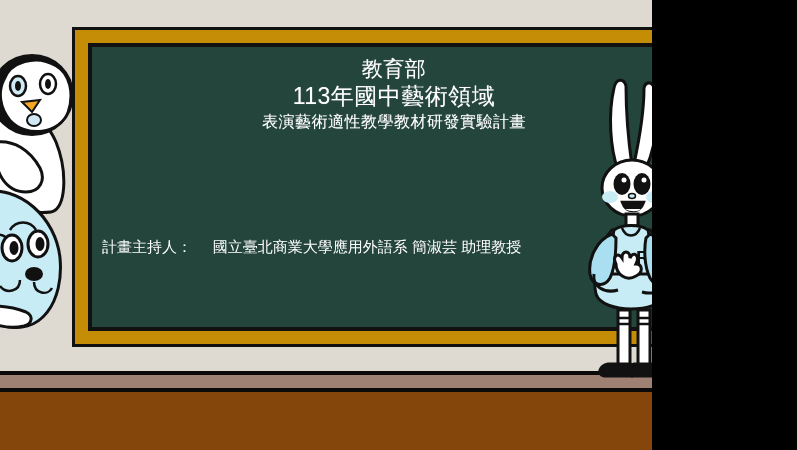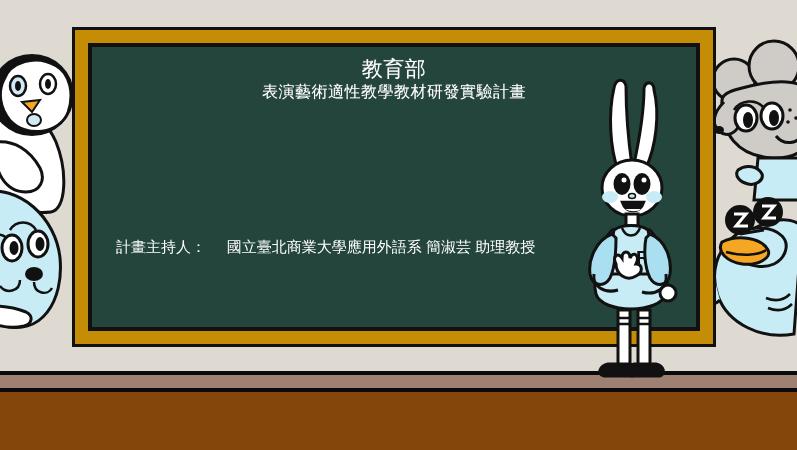--- a/index.html
+++ b/index.html
@@ -1,18 +1,18 @@
 <!DOCTYPE html>
 <html><head>
 <meta charset="utf-8">
 <style>
   html,body{margin:0;padding:0;background:#000;}
   body{font-family:"Liberation Sans","DejaVu Sans",sans-serif;}
   #stage{
-    position:relative;width:797px;height:450px;overflow:hidden;
+    position:relative;width:652px;height:450px;overflow:hidden;
     background:#dfdad1;
     text-decoration:underline;
   }
   
   .floor-beige{position:absolute;left:0;top:0;width:797px;height:371px;background:#dfdad1;}
   .floor-line1{position:absolute;left:0;top:371px;width:797px;height:4px;background:#0a0a0a;}
   .floor-tan{position:absolute;left:0;top:375px;width:797px;height:13px;background:#9e8172;}
   .floor-line2{position:absolute;left:0;top:388px;width:797px;height:4px;background:#0a0a0a;}
   .floor-brown{position:absolute;left:0;top:392px;width:797px;height:58px;background:#84460a;}
 
@@ -34,21 +34,21 @@
     line-height:1.30;
   }
   .title-line{
     display:block;color:#ffffff;letter-spacing:.5px;
     text-shadow:0 0 1px rgba(255,255,255,.35);
   }
   .t1{font-size:21px;}
   .t2{font-size:23px;}
   .t3{font-size:16px;}
   .body-block{
-    position:absolute;left:24px;top:188px;width:560px;
+    position:absolute;left:10px;top:188px;width:560px;
     font-size:15px;line-height:1.62;color:#ffffff;
   }
   .body-line{display:block;white-space:pre;}
 
   
   .char{position:absolute;}
   #rabbit{left:568px;top:78px;width:120px;height:300px;}
   #penguin{left:-4px;top:22px;width:100px;height:200px;}
   #bluedog{left:-10px;top:190px;width:100px;height:170px;}
   #mouse{left:716px;top:28px;width:85px;height:175px;}
@@ -134,20 +134,21 @@
       <path d="M62 122 C72 126 80 124 86 118" fill="none" stroke="#111" stroke-width="2.5"></path>
     </svg>
   </div>
 
   <div class="board-outer"></div>
   <div class="board-inner"></div>
 
   <div class="board-text">
     <div class="title-block">
       <span class="title-line t1">教育部</span>
+      <span class="title-line t2">113年國中藝術領域</span>
       <span class="title-line t3">表演藝術適性教學教材研發實驗計畫</span>
     </div>
 
     <div class="body-block">
       <span class="body-line">計畫主持人：     國立臺北商業大學應用外語系 簡淑芸 助理教授</span>
     </div>
   </div>
 
   <div class="char" id="rabbit">
     <svg viewBox="0 0 120 300">

